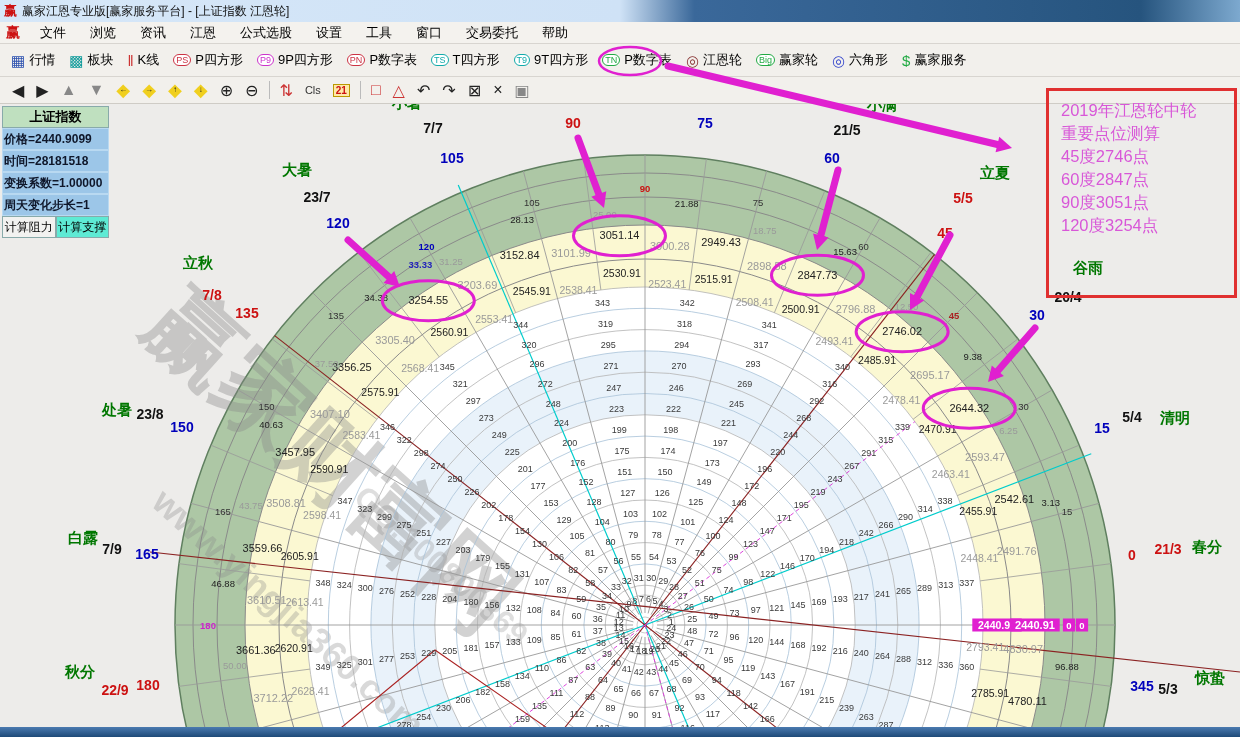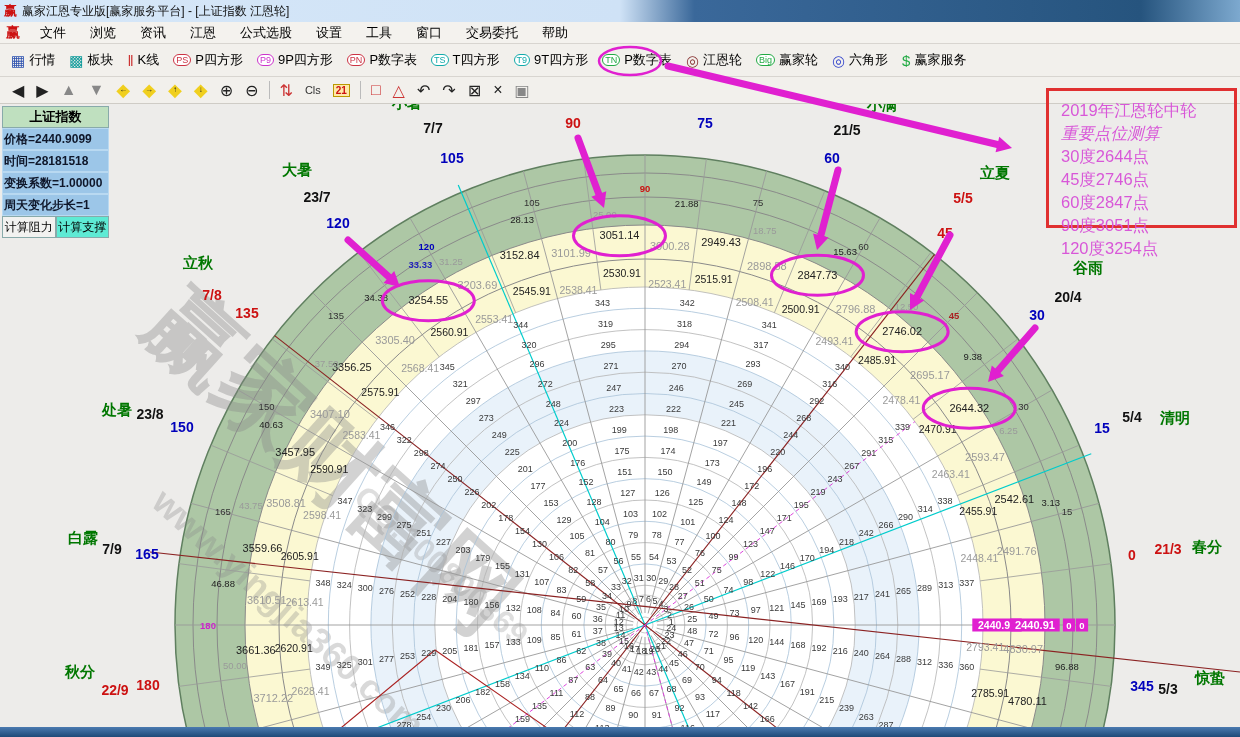--- a/index.html
+++ b/index.html
@@ -31,21 +31,21 @@
   #wheel-svg { position:absolute; left:0; top:0; }
   .panel { position:absolute; top:2px; left:2px; width:107px; z-index:4; }
   .p-title { background:#bfe0bf; border:1px solid #8aa; text-align:center;
     font-weight:bold; font-size:13px; padding:1px 0; }
   .p-row { background:#9cc6e8; border:1px solid #b9d9f1; color:#0f172a; font-weight:bold;
     font-size:12px; padding:1.5px 1px; white-space:nowrap; overflow:hidden; }
   .p-btns { display:flex;border-radius:6px; }
   .p-btn { flex:1; border:1px solid #8aa; font-size:12px; padding:1.5px 0; text-align:center;
     background:#f2f2f0; cursor:default; font-family:inherit; }
   .p-btn.green { background:#5eead4; }
-  .annot { position:absolute; left:1046px; top:88px; width:191px; height:140px;
+  .annot { position:absolute; left:1046px; top:88px; width:191px; height:210px;
     border:3px solid #e03030; padding:8px 0 0 12px; z-index:5; }
   .annot div { font-size:16.5px; line-height:23px; color:#d857d8; }
   #overlay-svg { position:absolute; left:0; top:0; z-index:6; pointer-events:none; }
   .bottombar { position:absolute; left:0; top:727px; width:1240px; height:10px;
     background:linear-gradient(#4a7ab0,#1d4a78); z-index:3; }
 </style>
 </head>
 <body>
 
 <div class="titlebar">
@@ -678,22 +678,21 @@
       </div>
     <div class="p-btns">
       <button class="p-btn">计算阻力</button>
       <button class="p-btn green">计算支撑</button>
     </div>
   </div>
 </div>
 
 <div class="annot" style="border-color: rgb(224, 48, 48);">
     <div style="color: rgb(216, 87, 216);">2019年江恩轮中轮</div>
-    <div style="color: rgb(216, 87, 216); font-style: italic;">重要点位测算</div>
-    <div style="color: rgb(216, 87, 216);">30度2644点</div>
+    <div style="color: rgb(216, 87, 216);">重要点位测算</div>
     <div style="color: rgb(216, 87, 216);">45度2746点</div>
     <div style="color: rgb(216, 87, 216);">60度2847点</div>
     <div style="color: rgb(216, 87, 216);">90度3051点</div>
     <div style="color: rgb(216, 87, 216);">120度3254点</div>
   </div>
 
 <svg id="overlay-svg" width="1240" height="737" viewBox="0 0 1240 737">
     <ellipse cx="630" cy="61" rx="31" ry="14" fill="none" stroke="#e020d0" stroke-width="2.5"></ellipse>
     <line x1="578" y1="138" x2="598.7772020559456" y2="193.93862091985352" stroke="#e020d0" stroke-width="7" stroke-linecap="round"></line>
     <polygon points="604,208 591.2777998798675,196.72411315668253 606.2766042320237,191.1531286830245" fill="#e020d0"></polygon>

